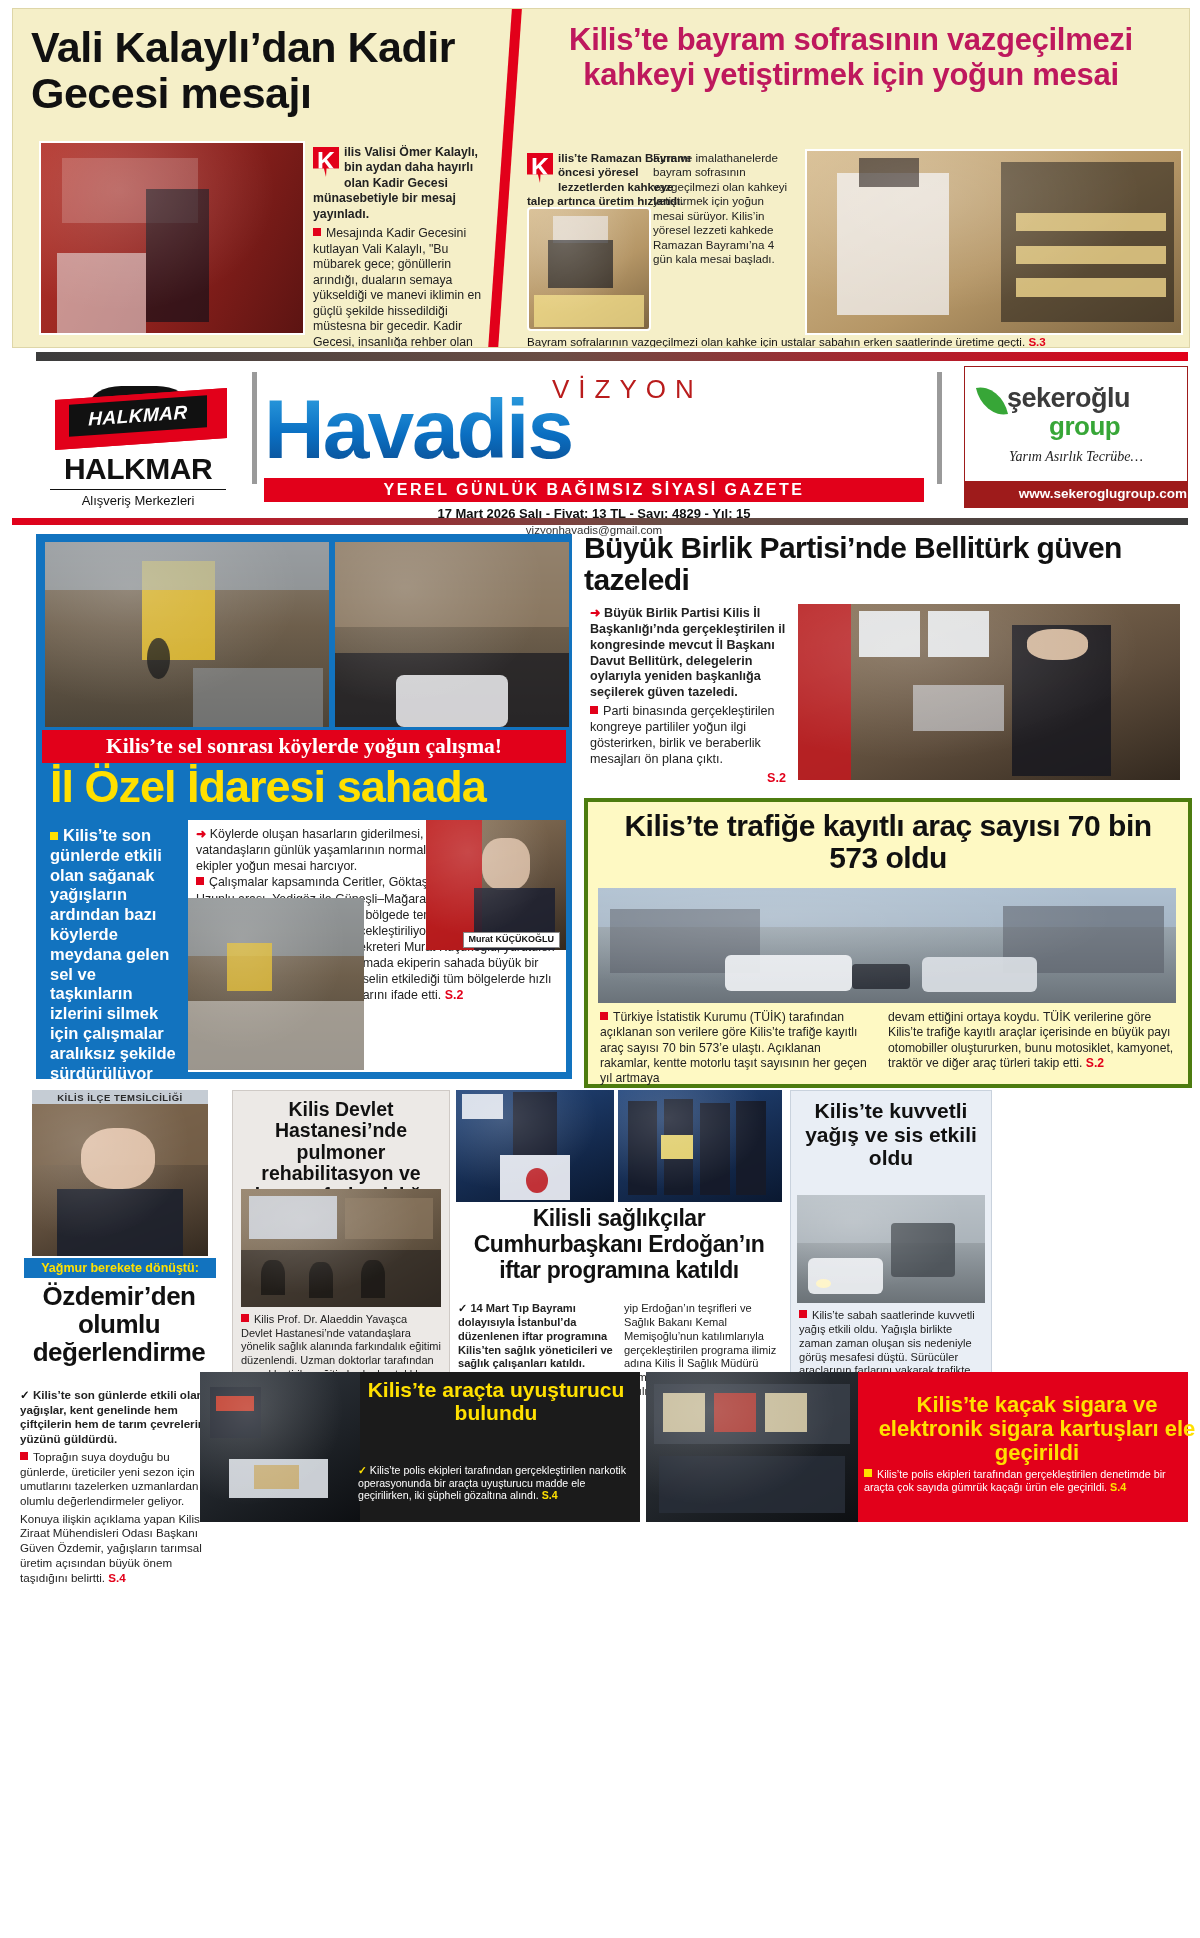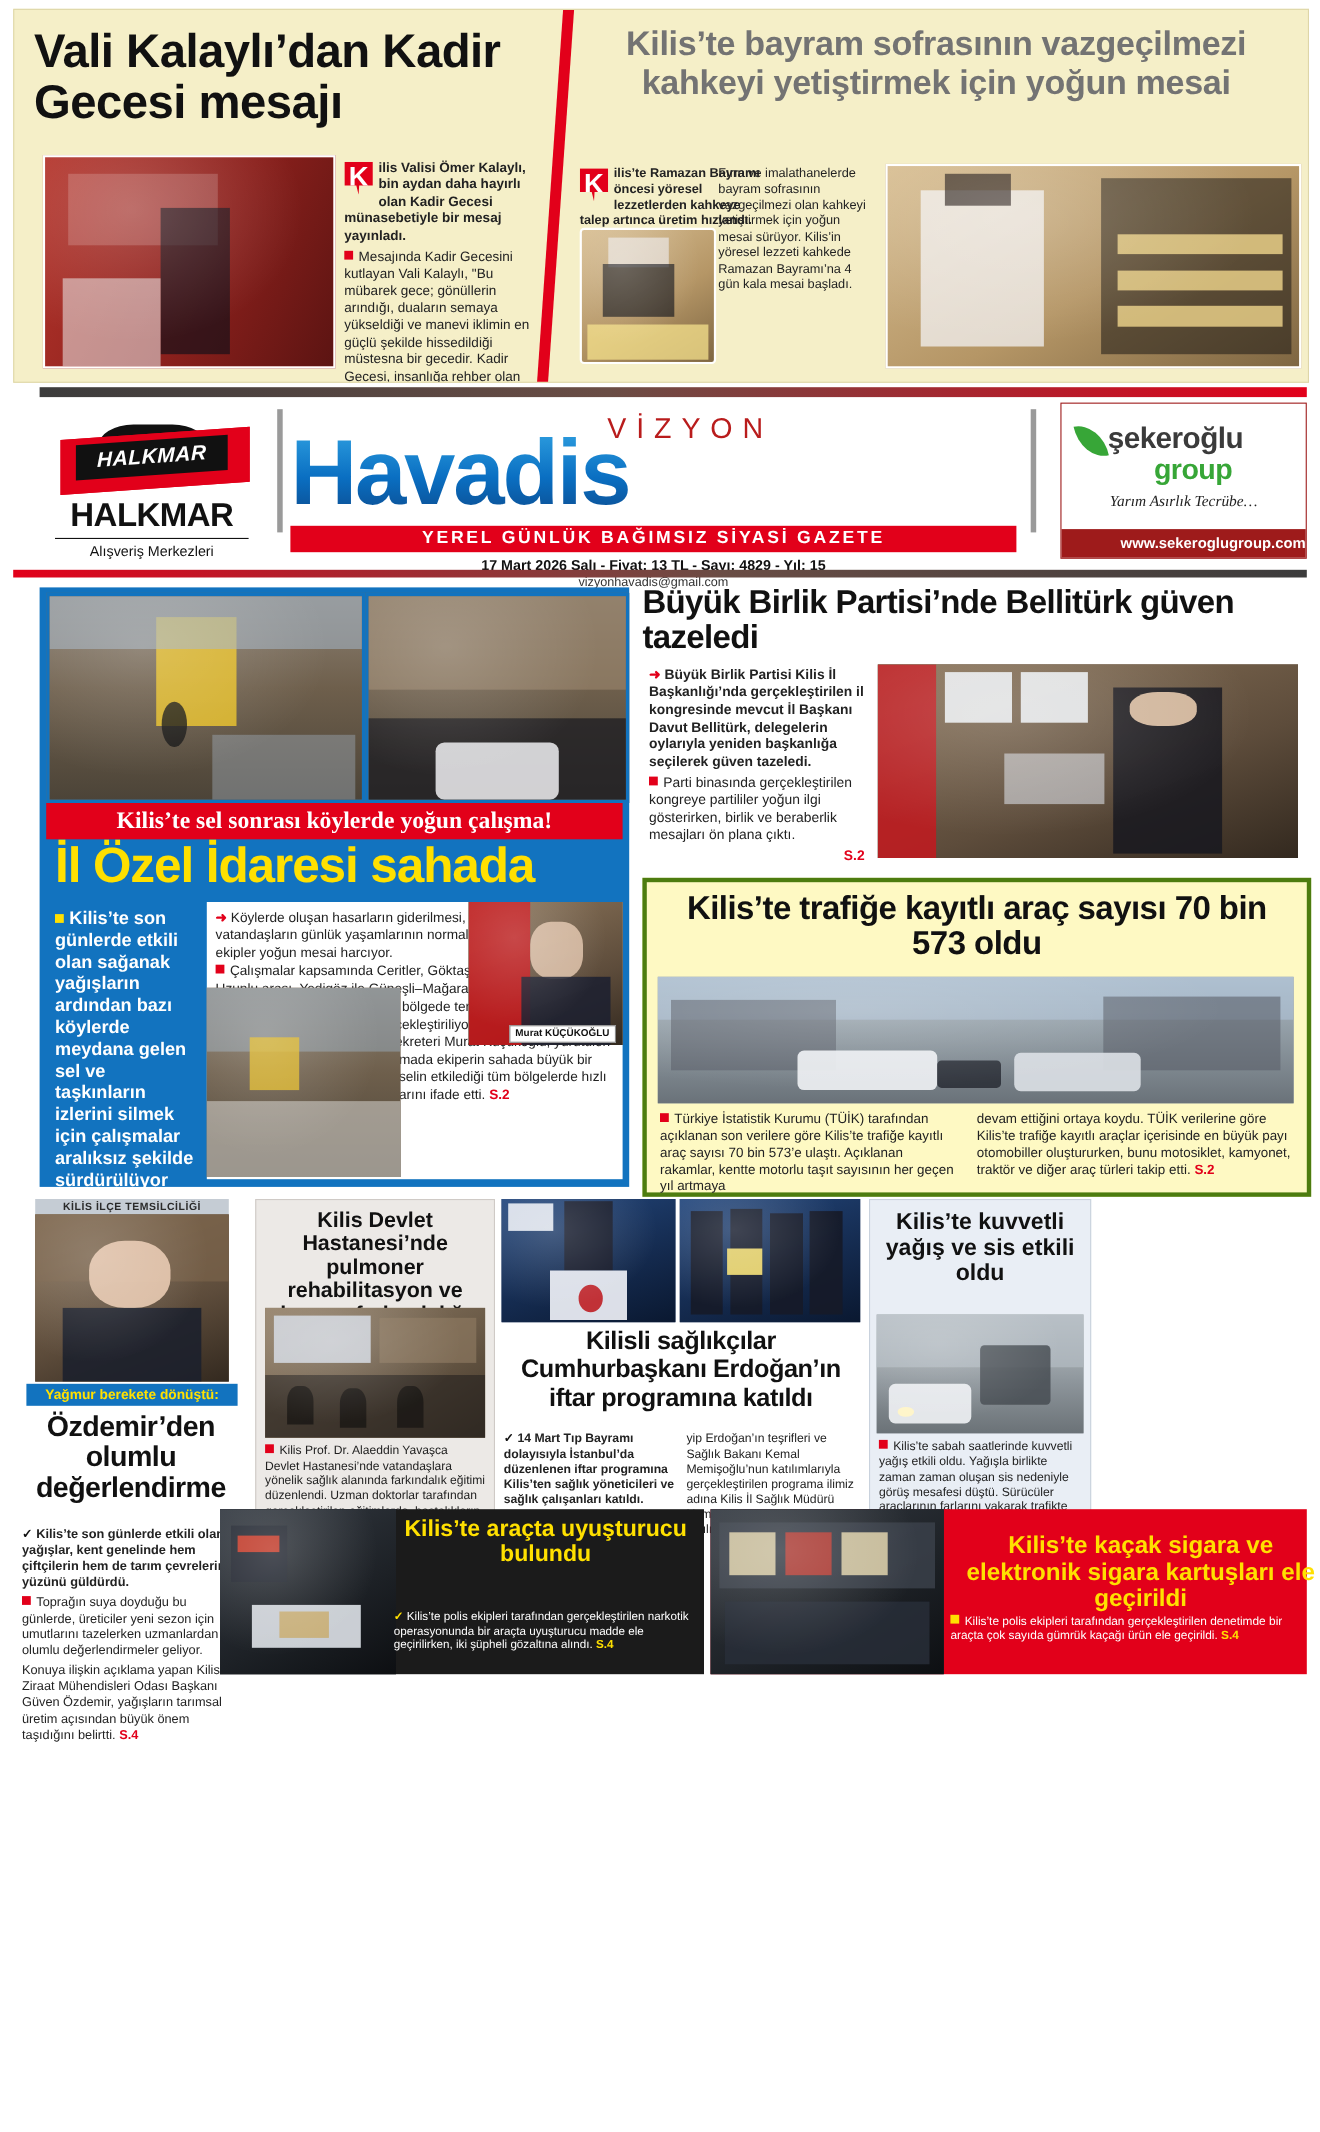--- a/index.html
+++ b/index.html
@@ -32,21 +32,21 @@
   .topdiv{position:absolute;left:487px;top:-10px;width:10px;height:360px;background:#e2001a;transform:skewX(-4deg);}
   .t1{position:absolute;left:0;top:0;width:487px;height:360px;}
   .t1 h1{margin:0;padding:16px 12px 0 18px;font-size:43px;line-height:1.06;font-weight:bold;letter-spacing:-.5px;color:#111;}
   .t1 .imgbox{position:absolute;left:26px;top:132px;width:262px;height:190px;border:2px solid #fff;}
   .t1 .txt{position:absolute;left:300px;top:136px;width:180px;font-size:12.3px;line-height:1.26;color:#222;}
   .t1 .txt b{font-weight:bold;}
   .dropcap{float:left;width:26px;height:30px;background:#e2001a;color:#fff;font-size:25px;font-weight:bold;
            text-align:center;line-height:28px;margin:2px 5px 0 0;
            clip-path:polygon(0 0,100% 0,100% 72%,52% 72%,50% 100%,42% 72%,0 72%);}
   .t2{position:absolute;left:500px;top:0;width:676px;height:338px;}
-  .t2 h1{margin:0;padding:14px 14px 0 14px;font-size:31px;line-height:1.12;font-weight:bold;color:#737373;text-align:center;letter-spacing:-.3px;}
+  .t2 h1{margin:0;padding:14px 14px 0 14px;font-size:31px;line-height:1.12;font-weight:bold;color:#be185d;text-align:center;letter-spacing:-.3px;}
   .t2 .col{position:absolute;left:14px;top:142px;width:172px;font-size:11.6px;line-height:1.25;color:#222;}
   .t2 .pic-sm{position:absolute;left:14px;top:198px;width:120px;height:120px;border:2px solid #fff;border-radius:4px;}
   .t2 .col2{position:absolute;left:140px;top:142px;width:140px;font-size:11.6px;line-height:1.25;color:#222;}
   .t2 .bigpic{position:absolute;left:292px;top:140px;width:374px;height:182px;border:2px solid #fff;}
   .t2 .tail{position:absolute;left:14px;top:326px;width:650px;font-size:11.6px;line-height:1.25;}
 
   
   .mastwrap{position:absolute;left:12px;top:352px;width:1176px;height:160px;}
   .gradbar{position:absolute;left:24px;top:0;width:1152px;height:9px;background:linear-gradient(90deg,#3c3c3c 0%,#6a4d45 45%,#e2001a 100%);}
   .halkmar{position:absolute;left:26px;top:14px;width:200px;height:140px;text-align:center;}
@@ -199,20 +199,24 @@
       </div>
       <div class="col2">Fırın ve imalathanelerde bayram sofrasının vazgeçilmezi olan kahkeyi yetiştirmek için yoğun mesai sürüyor. Kilis’in yöresel lezzeti kahkede Ramazan Bayramı’na 4 gün kala mesai başladı.</div>
       <div class="bigpic ph bakery">
         <div class="pfig" style="left:8%;top:12%;width:30%;height:78%;background:rgba(245,245,248,.72)"></div>
         <div class="pfig" style="left:14%;top:4%;width:16%;height:16%;background:rgba(40,30,25,.7)"></div>
         <div class="pfig" style="left:52%;top:6%;width:46%;height:88%;background:rgba(30,25,22,.55)"></div>
         <div class="pfig" style="left:56%;top:34%;width:40%;height:10%;background:rgba(240,214,140,.8)"></div>
         <div class="pfig" style="left:56%;top:52%;width:40%;height:10%;background:rgba(240,214,140,.8)"></div>
         <div class="pfig" style="left:56%;top:70%;width:40%;height:10%;background:rgba(240,214,140,.8)"></div>
       </div>
+      <div class="tail">
+        <span>Bayram sofralarının vazgeçilmezi olan kahke için ustalar sabahın erken saatlerinde üretime geçti.</span>
+        <span class="pg">S.3</span>
+      </div>
     </div>
   </div>
 
   <div class="mastwrap">
     <div class="gradbar"></div>
 
     <div class="halkmar">
       <div class="hm-ribbon">
         <div class="hm-people"></div>
         <div class="band"></div>

